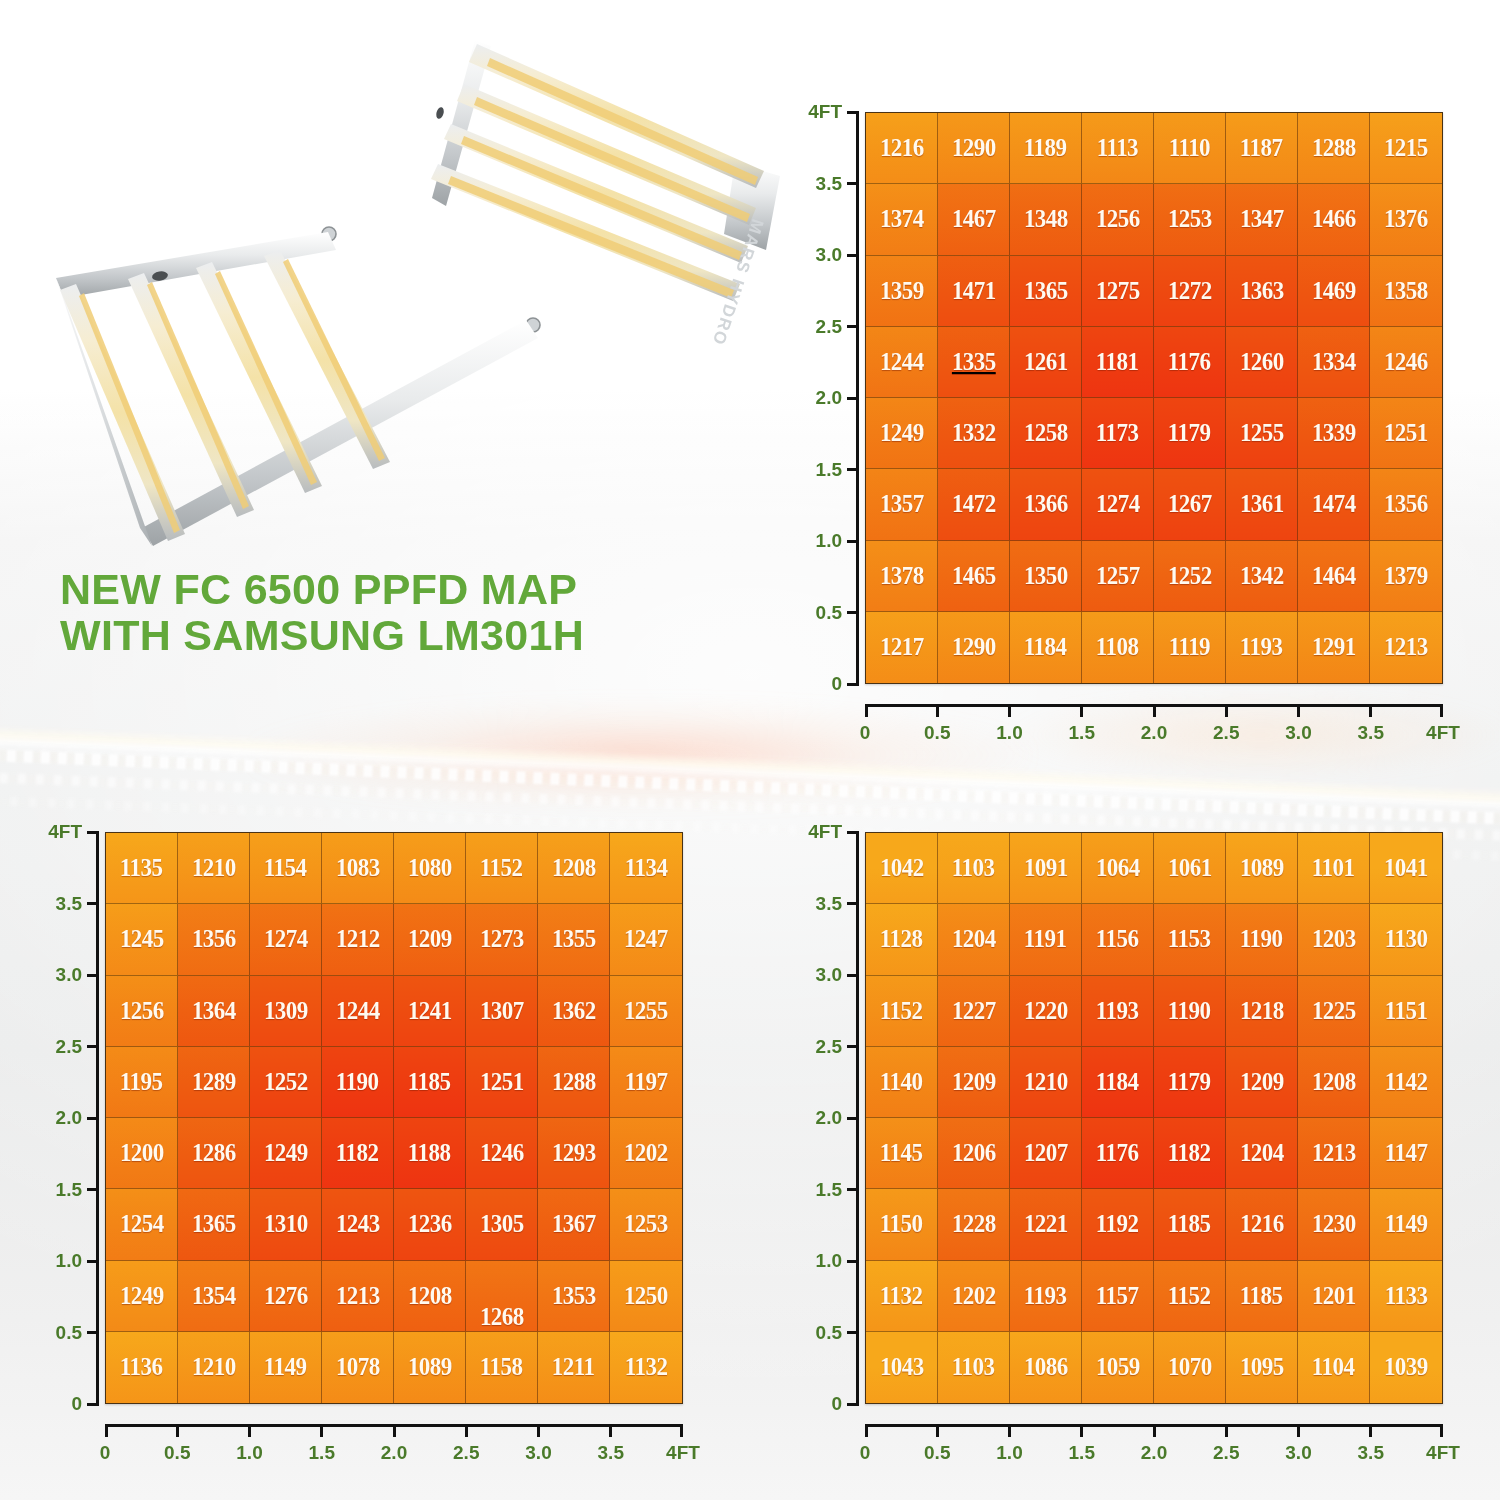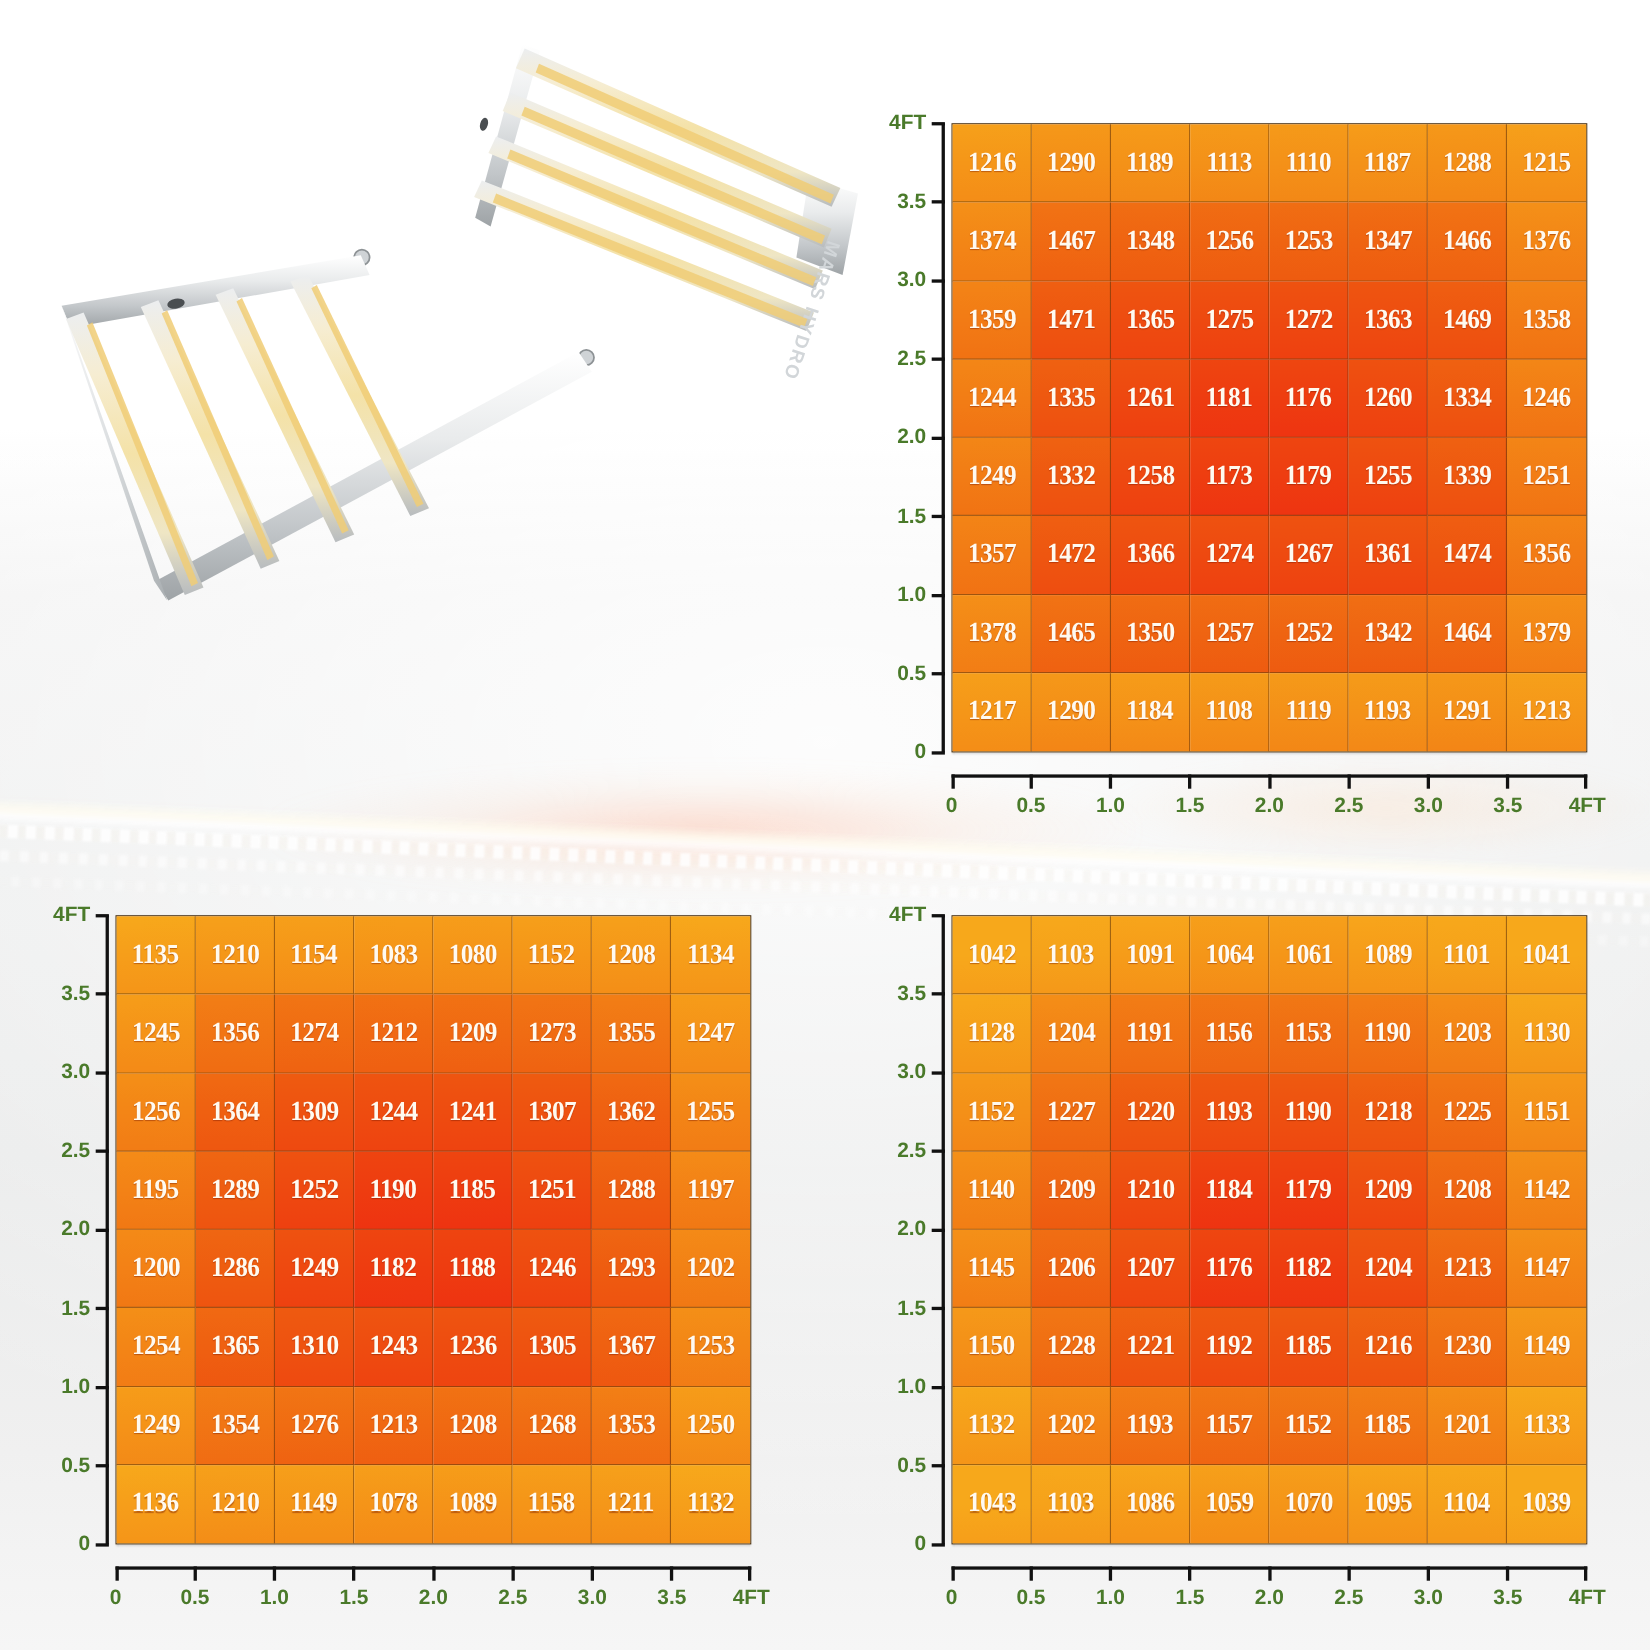--- a/index.html
+++ b/index.html
@@ -164,20 +164,24 @@
           <polygon points="180,253 277,464 271,467 175,256" fill="#f0cd76" opacity=".85"></polygon>
           <polygon points="240,232 350,444 333,451 224,238" fill="url(#ledg)"></polygon>
           <polygon points="248,241 345,440 339,443 243,244" fill="#f0cd76" opacity=".85"></polygon>
         </g>
         <ellipse cx="120" cy="258" rx="8" ry="4.5" fill="#4a4e51" transform="rotate(-10 120 258)"></ellipse>
       </g>
     </svg>
   </div>
 
   <div id="title-block">
+    <div class="main-title">
+      <div>NEW FC 6500 PPFD MAP</div>
+      <div>WITH SAMSUNG LM301H</div>
+    </div>
   </div>
 
   <div id="panels">
       <div class="panel-wrap" style="left: 0px; top: 0px;">
         <div class="grid" style="left: 865px; top: 112px; width: 578px; height: 572px; border-color: rgb(74, 50, 20);">
           <div class="cell" style="background: linear-gradient(rgb(246, 160, 26) 0%, rgb(245, 150, 24) 50%, rgb(244, 141, 23) 100%);">
             <span style="color: rgb(255, 250, 240);">1216</span>
           </div>
           <div class="cell" style="background: linear-gradient(rgb(245, 152, 25) 0%, rgb(244, 143, 23) 50%, rgb(243, 133, 22) 100%);">
             <span style="color: rgb(255, 250, 240);">1290</span>
@@ -244,21 +248,21 @@
           </div>
           <div class="cell" style="background: linear-gradient(rgb(239, 95, 17) 0%, rgb(238, 86, 16) 50%, rgb(238, 77, 16) 100%);">
             <span style="color: rgb(255, 250, 240);">1469</span>
           </div>
           <div class="cell" style="background: linear-gradient(rgb(243, 132, 22) 0%, rgb(242, 123, 21) 50%, rgb(241, 114, 19) 100%);">
             <span style="color: rgb(255, 250, 240);">1358</span>
           </div>
           <div class="cell" style="background: linear-gradient(rgb(243, 134, 22) 0%, rgb(242, 125, 21) 50%, rgb(241, 115, 20) 100%);">
             <span style="color: rgb(255, 250, 240);">1244</span>
           </div>
-          <div class="cell" style="background: linear-gradient(rgb(239, 97, 17) 0%, rgb(238, 88, 16) 50%, rgb(238, 79, 16) 100%);">
+          <div class="cell" style="background: linear-gradient(rgb(239, 97, 17) 0%, rgb(238, 88, 16) 50%, rgb(238, 79, 16) 100%); text-decoration: underline;">
             <span style="color: rgb(255, 250, 240);">1335</span>
           </div>
           <div class="cell" style="background: linear-gradient(rgb(238, 81, 16) 0%, rgb(238, 72, 16) 50%, rgb(238, 63, 16) 100%);">
             <span style="color: rgb(255, 250, 240);">1261</span>
           </div>
           <div class="cell" style="background: linear-gradient(rgb(238, 69, 16) 0%, rgb(238, 60, 16) 50%, rgb(238, 52, 17) 100%);">
             <span style="color: rgb(255, 250, 240);">1181</span>
           </div>
           <div class="cell" style="background: linear-gradient(rgb(238, 70, 16) 0%, rgb(238, 61, 16) 50%, rgb(238, 52, 17) 100%);">
             <span style="color: rgb(255, 250, 240);">1176</span>
@@ -566,21 +570,21 @@
           </div>
           <div class="cell" style="background: linear-gradient(rgb(241, 117, 20) 0%, rgb(240, 108, 18) 50%, rgb(239, 98, 17) 100%);">
             <span style="color: rgb(255, 250, 240);">1276</span>
           </div>
           <div class="cell" style="background: linear-gradient(rgb(241, 114, 19) 0%, rgb(240, 104, 18) 50%, rgb(239, 95, 17) 100%);">
             <span style="color: rgb(255, 250, 240);">1213</span>
           </div>
           <div class="cell" style="background: linear-gradient(rgb(241, 114, 19) 0%, rgb(240, 105, 18) 50%, rgb(239, 96, 17) 100%);">
             <span style="color: rgb(255, 250, 240);">1208</span>
           </div>
-          <div class="cell" style="background: linear-gradient(rgb(241, 118, 20) 0%, rgb(240, 108, 19) 50%, rgb(239, 99, 17) 100%);">
+          <div class="cell" style="background: linear-gradient(rgb(241, 118, 20) 0%, rgb(240, 108, 19) 50%, rgb(239, 99, 17) 100%); align-items: flex-end;">
             <span style="color: rgb(255, 250, 240);">1268</span>
           </div>
           <div class="cell" style="background: linear-gradient(rgb(242, 127, 21) 0%, rgb(241, 117, 20) 50%, rgb(240, 108, 19) 100%);">
             <span style="color: rgb(255, 250, 240);">1353</span>
           </div>
           <div class="cell" style="background: linear-gradient(rgb(246, 156, 25) 0%, rgb(245, 147, 24) 50%, rgb(243, 137, 23) 100%);">
             <span style="color: rgb(255, 250, 240);">1250</span>
           </div>
           <div class="cell" style="background: linear-gradient(rgb(247, 168, 27) 0%, rgb(246, 158, 26) 50%, rgb(245, 149, 24) 100%);">
             <span style="color: rgb(255, 250, 240);">1136</span>

